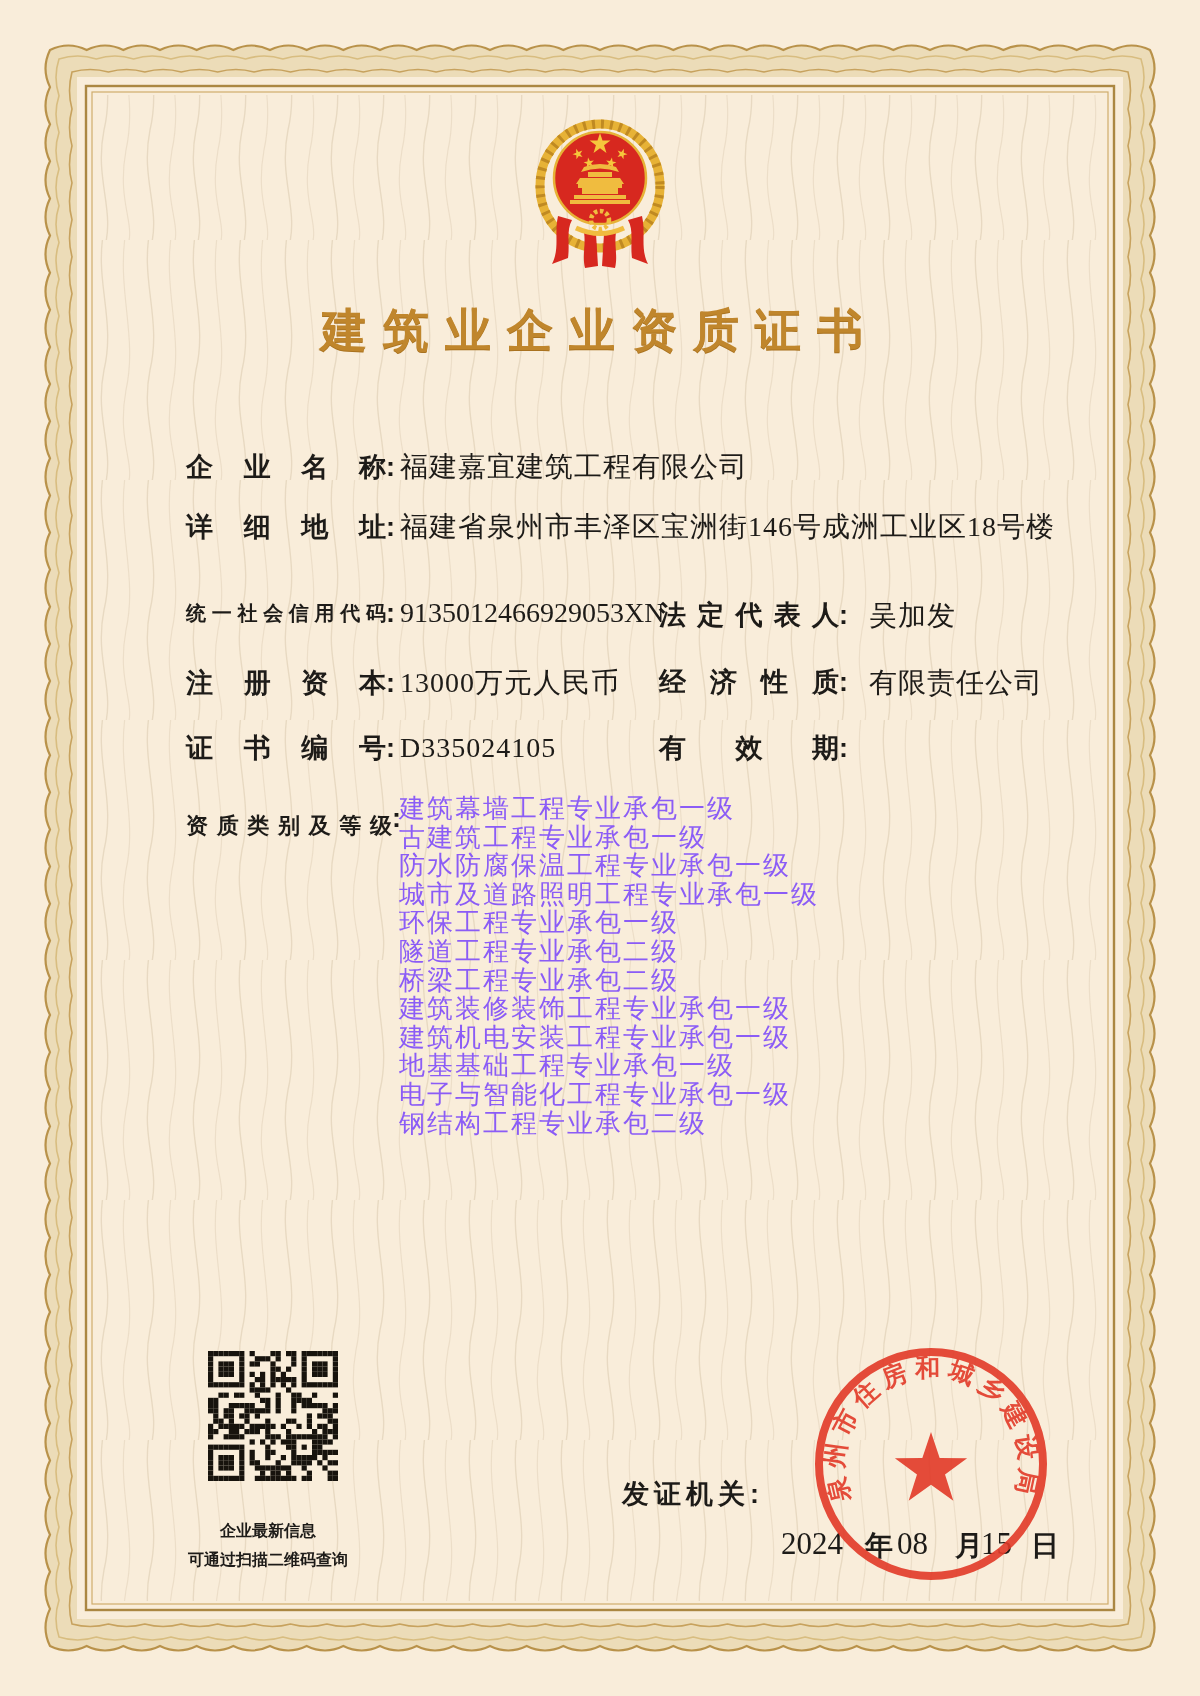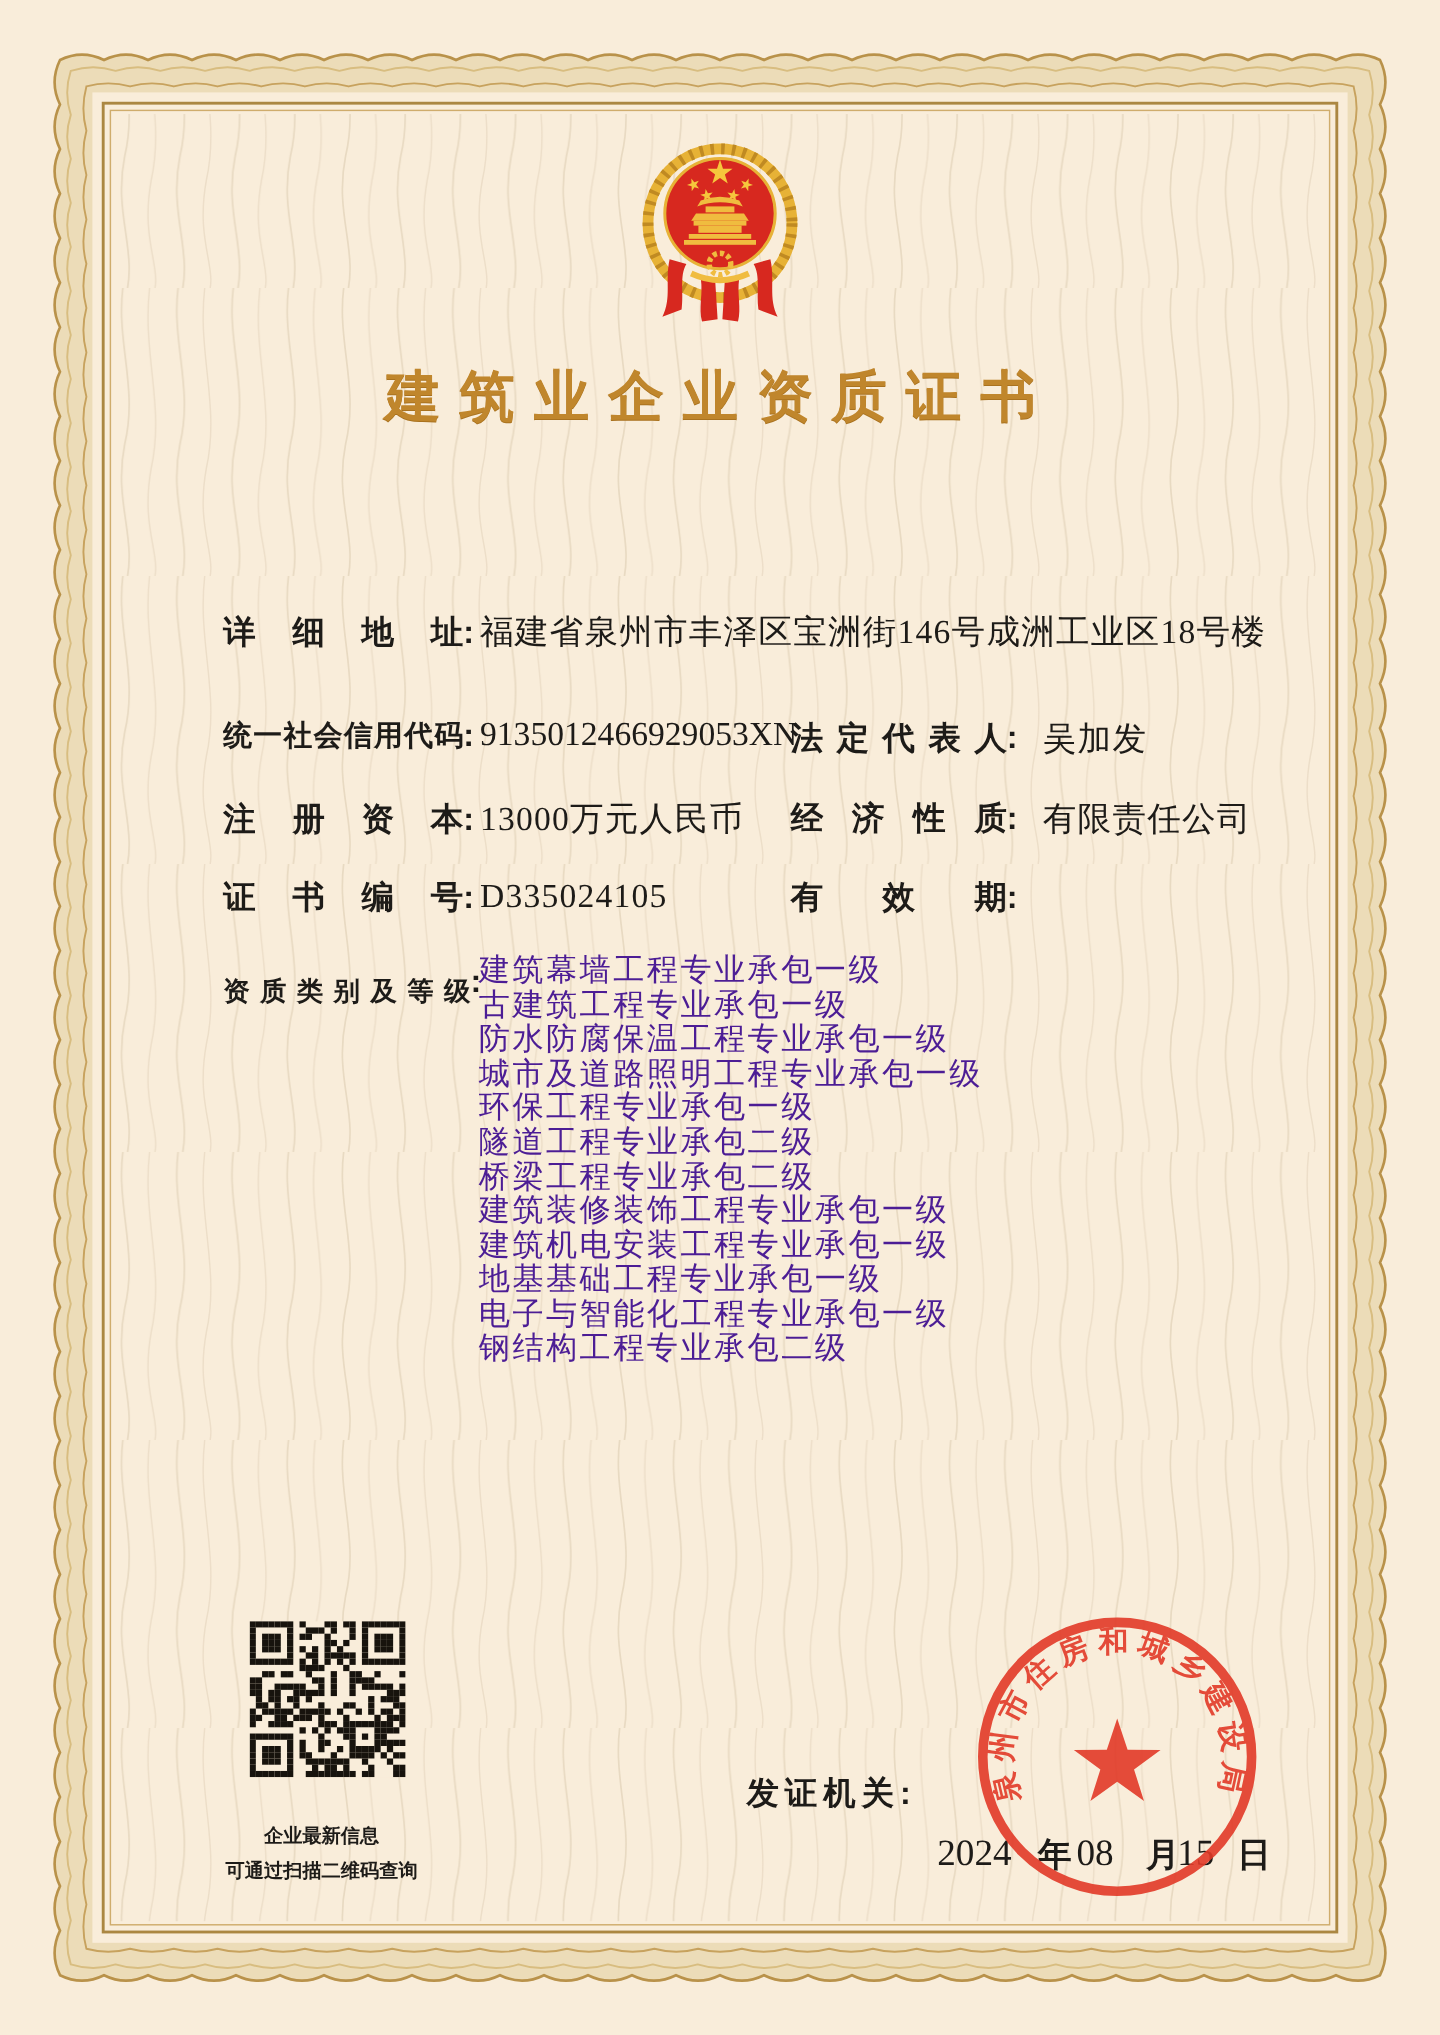--- a/index.html
+++ b/index.html
@@ -13,36 +13,36 @@
     font-family:"Liberation Serif","DejaVu Serif",serif;
     font-size:46px;font-weight:bold;color:#c0862c;letter-spacing:16px;
     text-shadow:0 1px 0 #a9721f;white-space:nowrap;
   }
   .row{position:absolute;left:186px;width:930px;height:36px;white-space:nowrap;}
   .lbl{
     display:inline-block;width:200px;font-weight:900;font-size:27px;
     text-align:justify;text-align-last:justify;vertical-align:middle;
     font-family:"Liberation Sans",sans-serif;
   }
-  .lbl.tight{font-size:24px;letter-spacing:0;}
+  .lbl.tight{font-size:20px;letter-spacing:0;}
   .lbl.wide{width:206px;font-size:22px;margin-top:16px;}
   .colon{font-weight:900;font-size:27px;vertical-align:middle;}
   .val{
     font-family:"Liberation Serif","DejaVu Serif",serif;font-size:28px;
     margin-left:5px;vertical-align:middle;letter-spacing:1px;
   }
   .l2{position:absolute;left:473px;top:0;}
   .l2 .lbl{width:180px;}
   .v2{position:absolute;left:683px;top:0;font-family:"Liberation Serif","DejaVu Serif",serif;
       font-size:28px;letter-spacing:1px;}
   .qual-label{position:absolute;left:186px;top:795px;white-space:nowrap;}
   .qual-list{
     position:absolute;left:399px;top:795px;
     font-family:"Liberation Serif","DejaVu Serif",serif;
-    font-size:26px;line-height:28.6px;letter-spacing:2px;color:#4c1d95;
+    font-size:26px;line-height:28.6px;letter-spacing:2px;color:#8b5cf6;
   }
   .qr-caption{
     position:absolute;left:118px;top:1516px;width:300px;text-align:center;
     font-weight:900;font-size:16px;line-height:29px;
   }
   .issuer{
     position:absolute;left:622px;top:1476px;font-weight:900;font-size:27px;
     letter-spacing:5px;white-space:nowrap;z-index:4;
   }
   .dateline{position:absolute;left:781px;top:1524px;width:400px;height:40px;z-index:4;}
@@ -103,20 +103,23 @@
           <rect x="42" y="79" width="52" height="4"></rect>
           <rect x="38" y="84" width="60" height="4"></rect>
         </g>
         <circle cx="68" cy="104" r="9" fill="none" stroke="#f0bc3f" stroke-width="4.5" stroke-dasharray="3.5 2.5"></circle>
         <path d="M44,112 Q68,123 92,112" fill="none" stroke="#f0bc3f" stroke-width="5"></path>
       </svg>
     </div>
 
     <div class="title">建筑业企业资质证书</div>
 
+    <div class="row" style="top:448px">
+      <span class="lbl">企业名称</span><span class="colon">:</span><span class="val">福建嘉宜建筑工程有限公司</span>
+    </div>
 
     <div class="row" style="top:508px">
       <span class="lbl">详细地址</span><span class="colon">:</span><span class="val">福建省泉州市丰泽区宝洲街146号成洲工业区18号楼</span>
     </div>
 
     <div class="row" style="top:597px">
       <span class="lbl tight">统一社会信用代码</span><span class="colon">:</span><span class="val" style="letter-spacing:0">9135012466929053XN</span>
       <span class="l2"><span class="lbl">法定代表人</span><span class="colon">:</span></span>
       <span class="v2">吴加发</span>
     </div>

